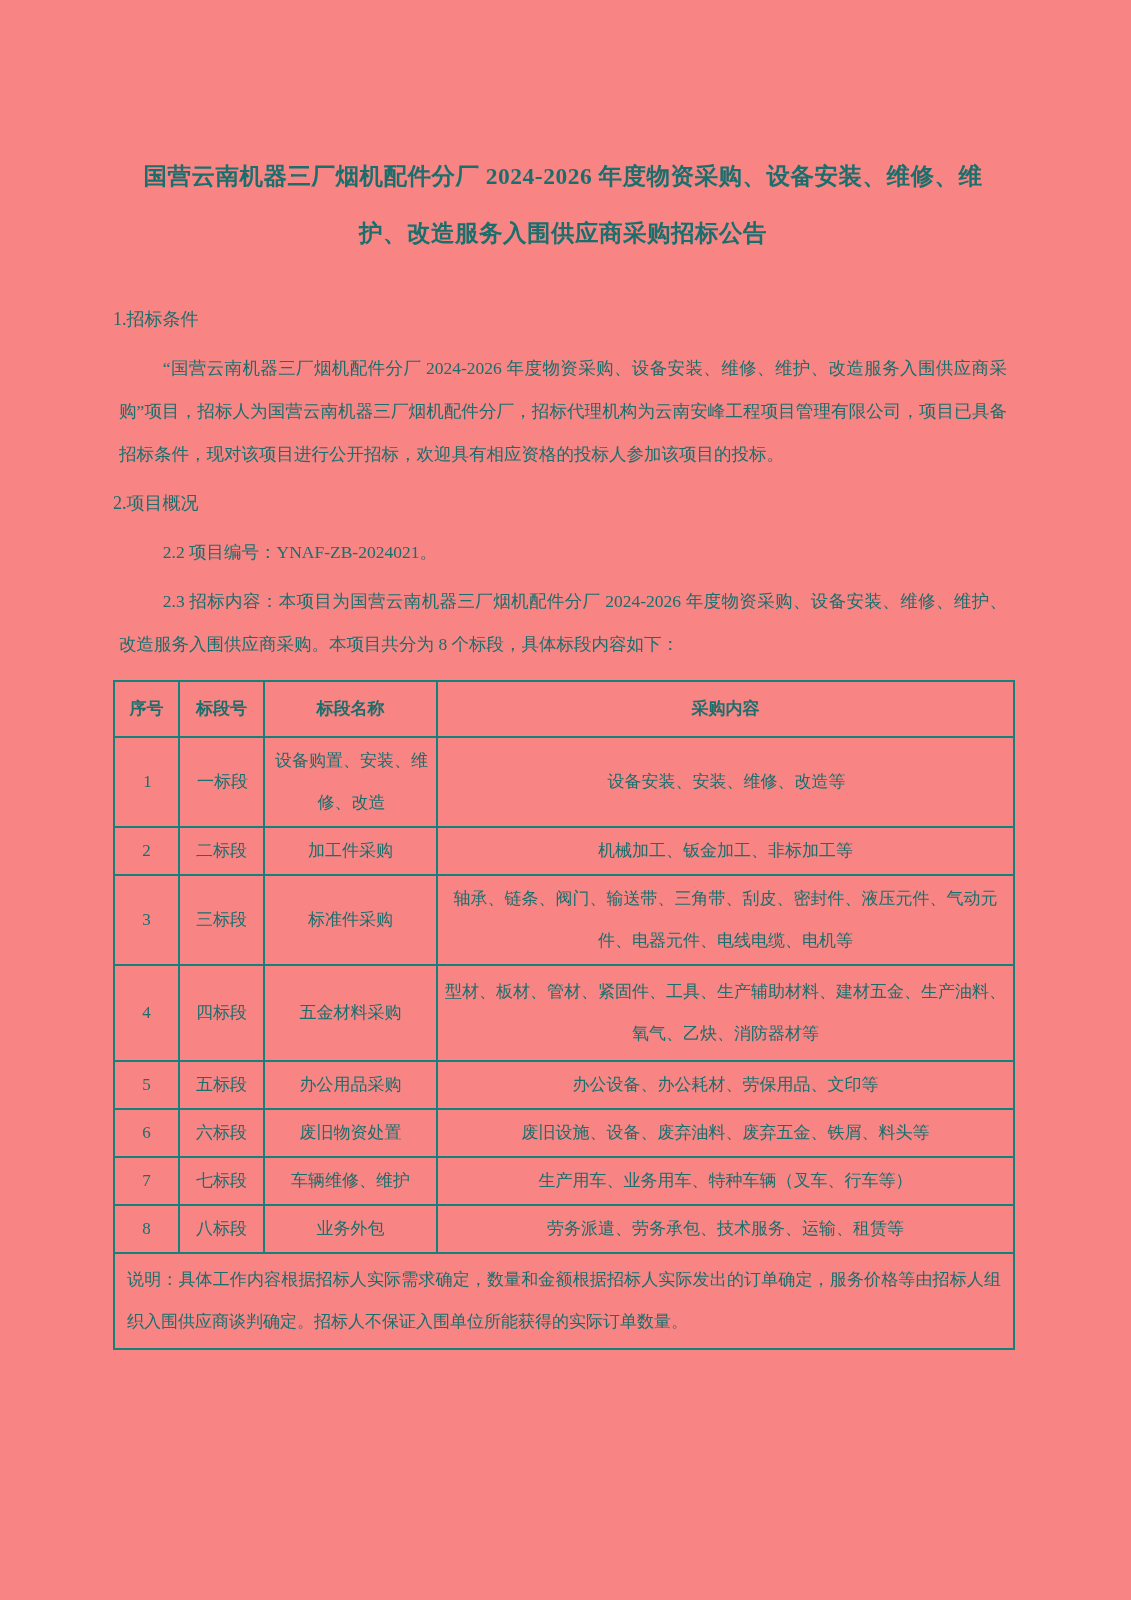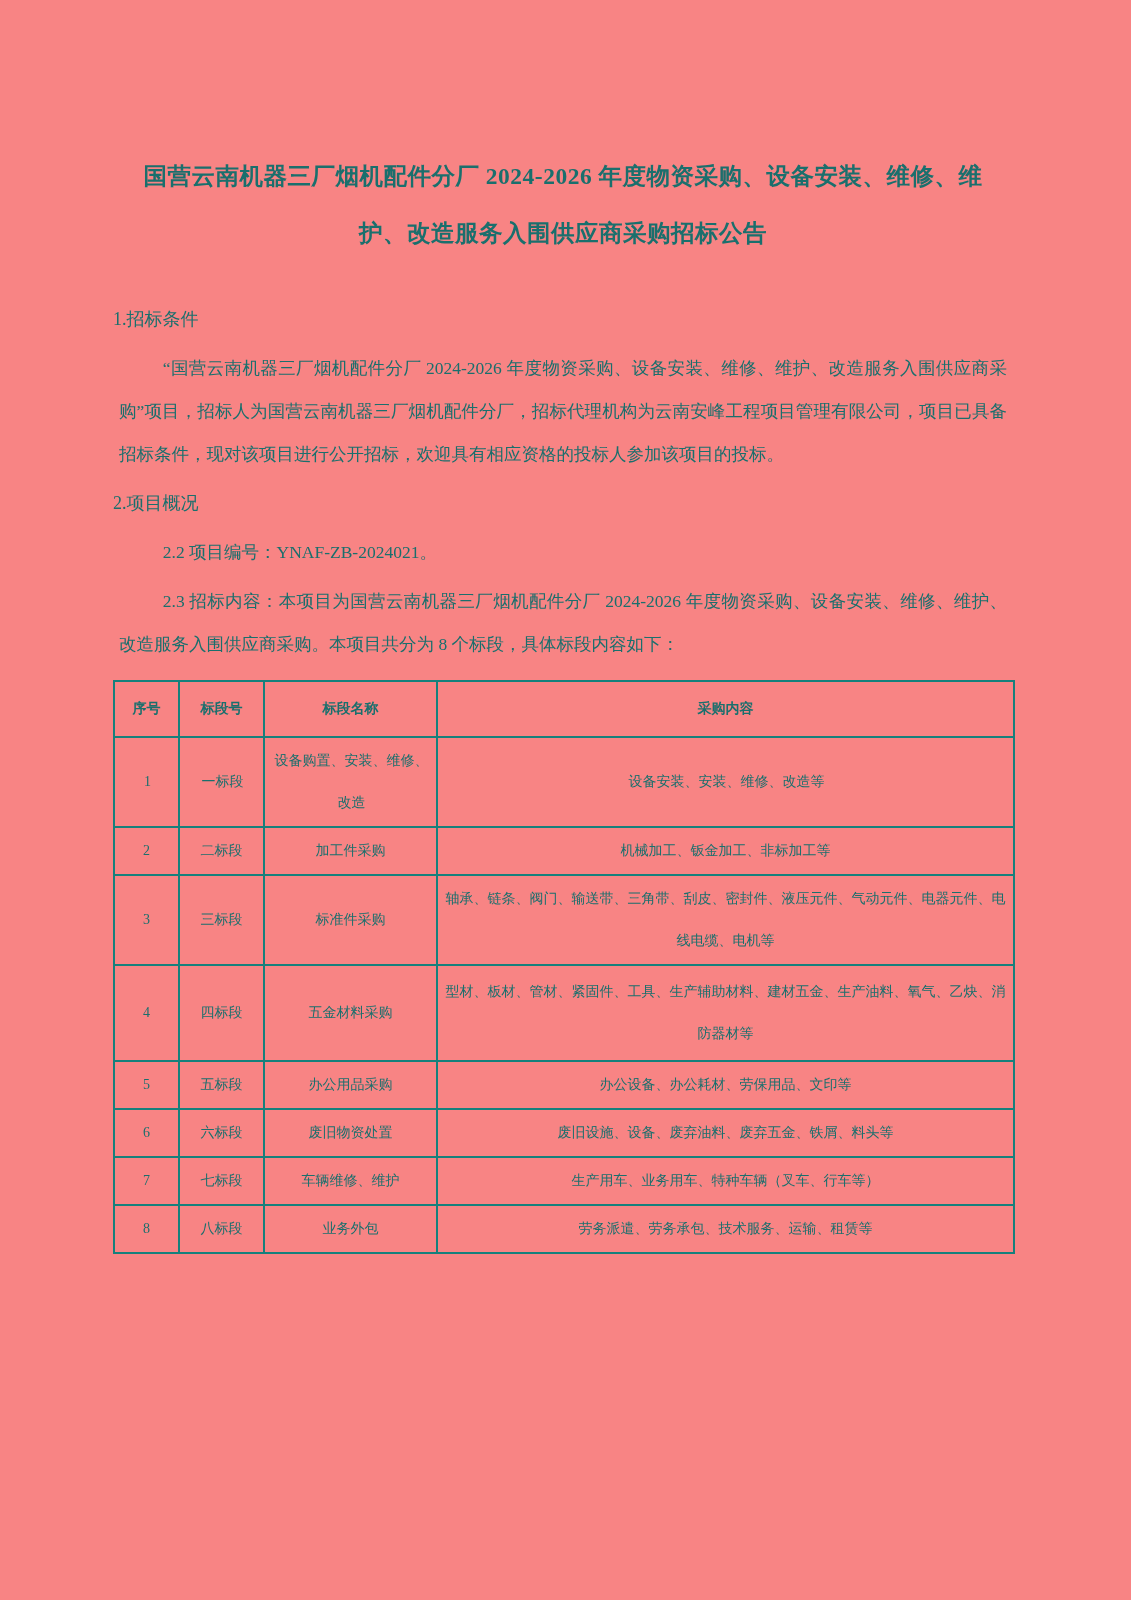--- a/index.html
+++ b/index.html
@@ -47,21 +47,21 @@
   }
   table.bid-table {
     width: 900px;
     margin-top: 14px;
     border-collapse: collapse;
     table-layout: fixed;
   }
   table.bid-table th,
   table.bid-table td {
     border: 2px solid #16807c;
-    font-size: 14px;
+    font-size: 17px;
     line-height: 42px;
     padding: 2px 6px;
     text-align: center;
     vertical-align: middle;
     font-weight: normal;
     overflow: hidden;
     margin-top: 22px;
   }
   table.bid-table th {
     font-weight: bold;
@@ -156,16 +156,19 @@
         <td>七标段</td>
         <td>车辆维修、维护</td>
         <td class="cell-content">生产用车、业务用车、特种车辆（叉车、行车等）</td>
       </tr>
       <tr class="row-8">
         <td>8</td>
         <td>八标段</td>
         <td>业务外包</td>
         <td class="cell-content">劳务派遣、劳务承包、技术服务、运输、租赁等</td>
       </tr>
+      <tr class="row-note">
+        <td colspan="4">说明：具体工作内容根据招标人实际需求确定，数量和金额根据招标人实际发出的订单确定，服务价格等由招标人组织入围供应商谈判确定。招标人不保证入围单位所能获得的实际订单数量。</td>
+      </tr>
     </tbody>
   </table>
 
 </div>
 
 </body></html>

